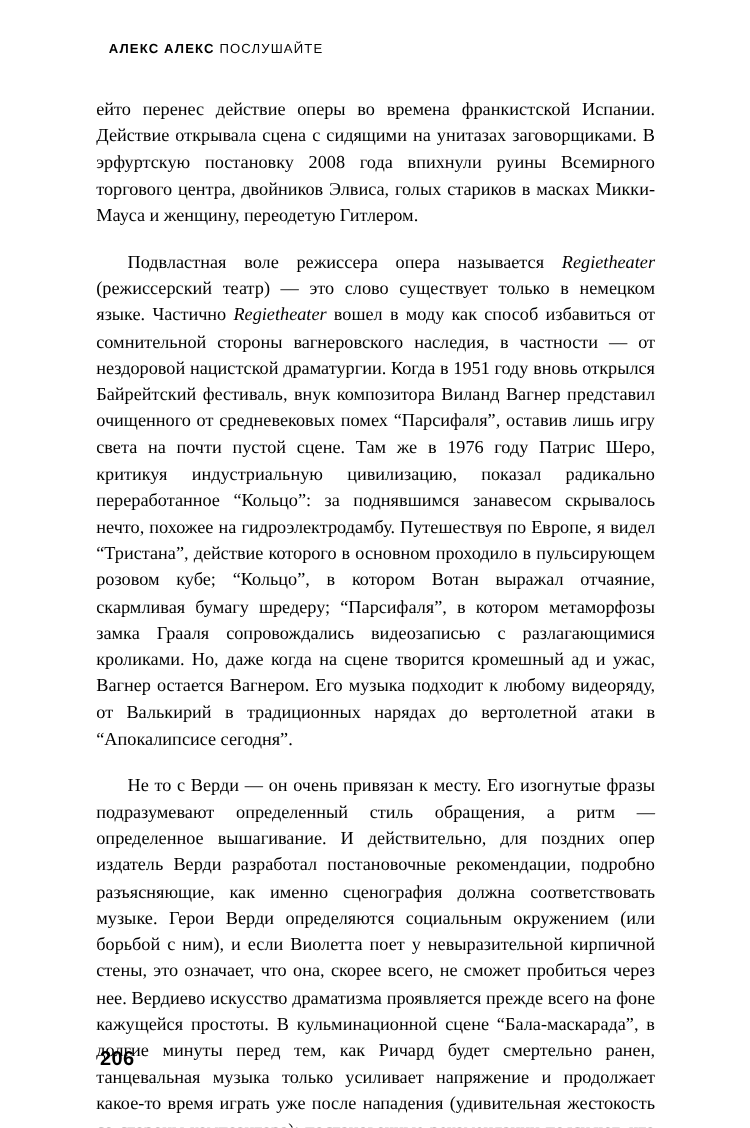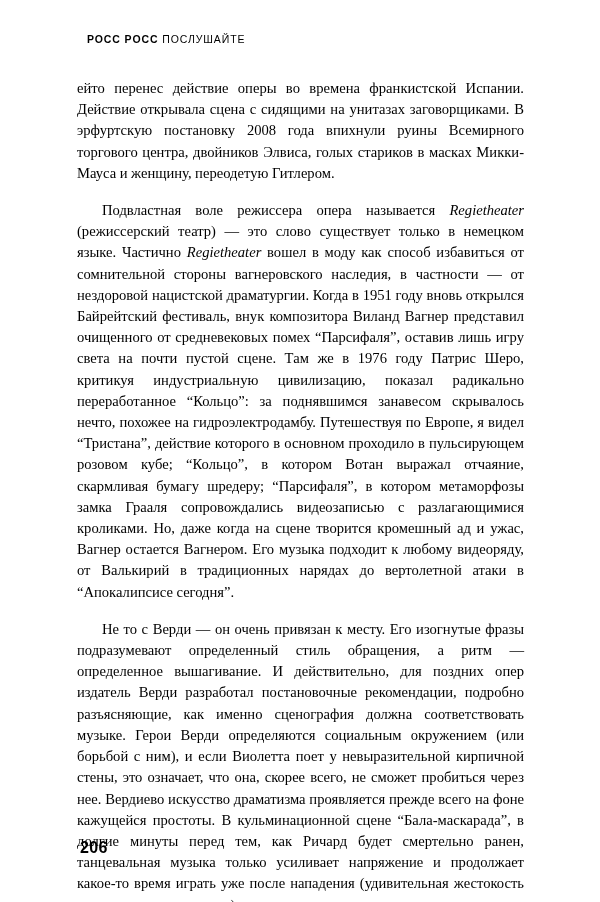--- a/index.html
+++ b/index.html
@@ -85,21 +85,21 @@
     letter-spacing: 0.3px;
     color: #000;
   }
 </style>
 </head>
 <body>
 
 <div class="page">
 
   <div class="running-head">
-    <span class="author">РОСС РОСС</span><span class="title"> </span><span class="title">ПОСЛУШАЙТЕ</span>
+    <span class="author">АЛЕКС АЛЕКС</span><span class="title"> </span><span class="title">ПОСЛУШАЙТЕ</span>
   </div>
 
   <div class="text-block" id="body-text-block">
       <p class="para"><span>ейто перенес действие оперы во времена франкистской Испании. Действие открывала сцена с сидящими на унитазах заговорщиками. В эрфуртскую постановку 2008 года впихнули руины Всемирного торгового центра, двойников Элвиса, голых стариков в масках Микки-Мауса и женщину, переодетую Гитлером.</span></p>
       <p class="para indent"><span>Подвластная воле режиссера опера называется </span><i>Regietheater</i><span> (режиссерский театр) — это слово существует только в немецком языке. Частично </span><i>Regietheater</i><span> вошел в моду как способ избавиться от сомнительной стороны вагнеровского наследия, в частности — от нездоровой нацистской драматургии. Когда в 1951 году вновь открылся Байрейтский фестиваль, внук композитора Виланд Вагнер представил очищенного от средневековых помех “Парсифаля”, оставив лишь игру света на почти пустой сцене. Там же в 1976 году Патрис Шеро, критикуя индустриальную цивилизацию, показал радикально переработанное “Кольцо”: за поднявшимся занавесом скрывалось нечто, похожее на гидроэлектродамбу. Путешествуя по Европе, я видел “Тристана”, действие которого в основном проходило в пульсирующем розовом кубе; “Кольцо”, в котором Вотан выражал отчаяние, скармливая бумагу шредеру; “Парсифаля”, в котором метаморфозы замка Грааля сопровождались видеозаписью с разлагающимися кроликами. Но, даже когда на сцене творится кромешный ад и ужас, Вагнер остается Вагнером. Его музыка подходит к любому видеоряду, от Валькирий в традиционных нарядах до вертолетной атаки в “Апокалипсисе сегодня”.</span></p>
       <p class="para indent"><span>Не то с Верди — он очень привязан к месту. Его изогнутые фразы подразумевают определенный стиль обращения, а ритм — определенное вышагивание. И действительно, для поздних опер издатель Верди разработал постановочные рекомендации, подробно разъясняющие, как именно сценография должна соответствовать музыке. Герои Верди определяются социальным окружением (или борьбой с ним), и если Виолетта поет у невыразительной кирпичной стены, это означает, что она, скорее всего, не сможет пробиться через нее. Вердиево искусство драматизма проявляется прежде всего на фоне кажущейся простоты. В кульминационной сцене “Бала-маскарада”, в долгие минуты перед тем, как Ричард будет смертельно ранен, танцевальная музыка только усиливает напряжение и продолжает какое-то время играть уже после нападения (удивительная жестокость со стороны композитора); постановочные рекомендации поясняют, что новость об убийстве еще не дошла до музыкантов в другой части дворца. Такие нюансы, скорее всего, будут опущены, если перенести место действия в Ирак или на открытую площадку. А во многих постановках маскарад начинается сразу же, так что притворство героев невозможно распознать.</span></p>
     </div>
 
   <div class="folio">206</div>
 

